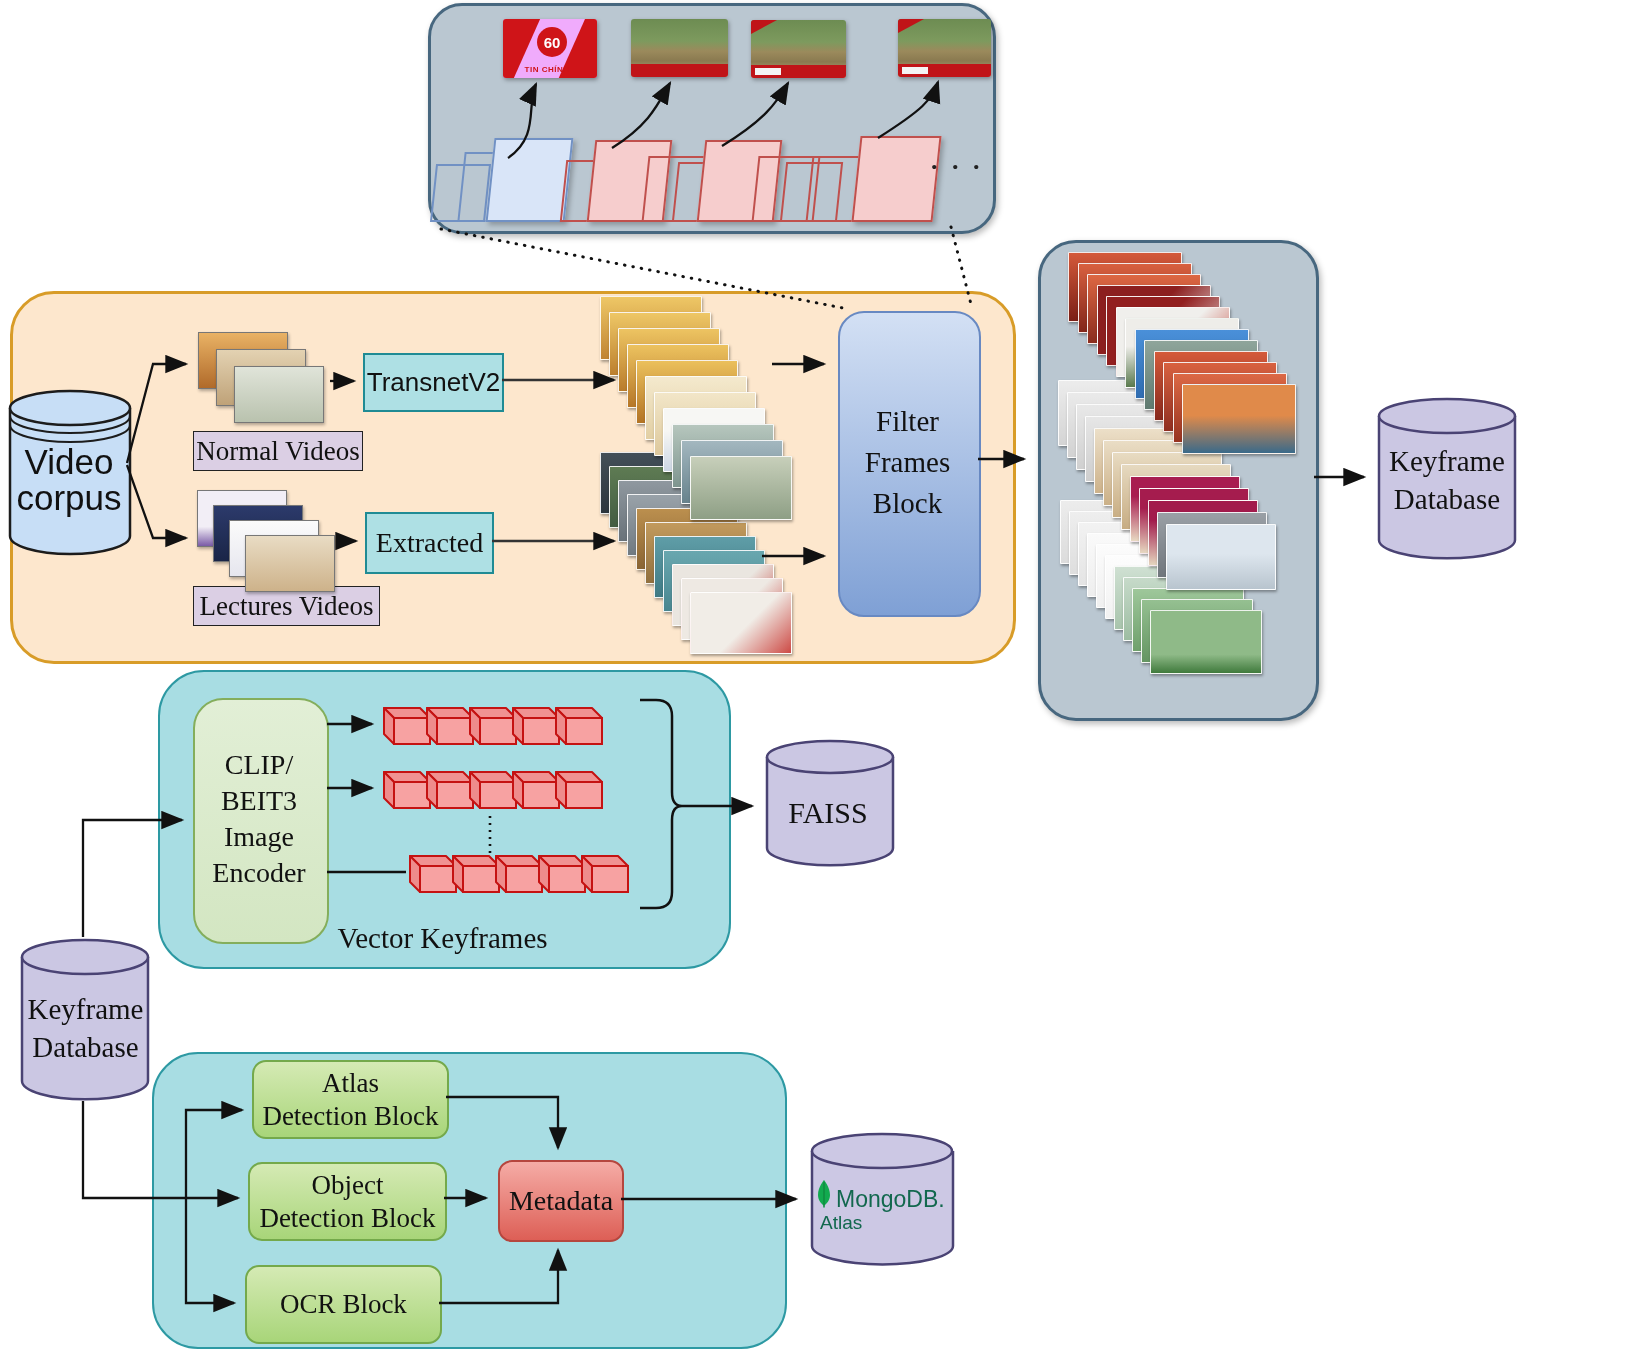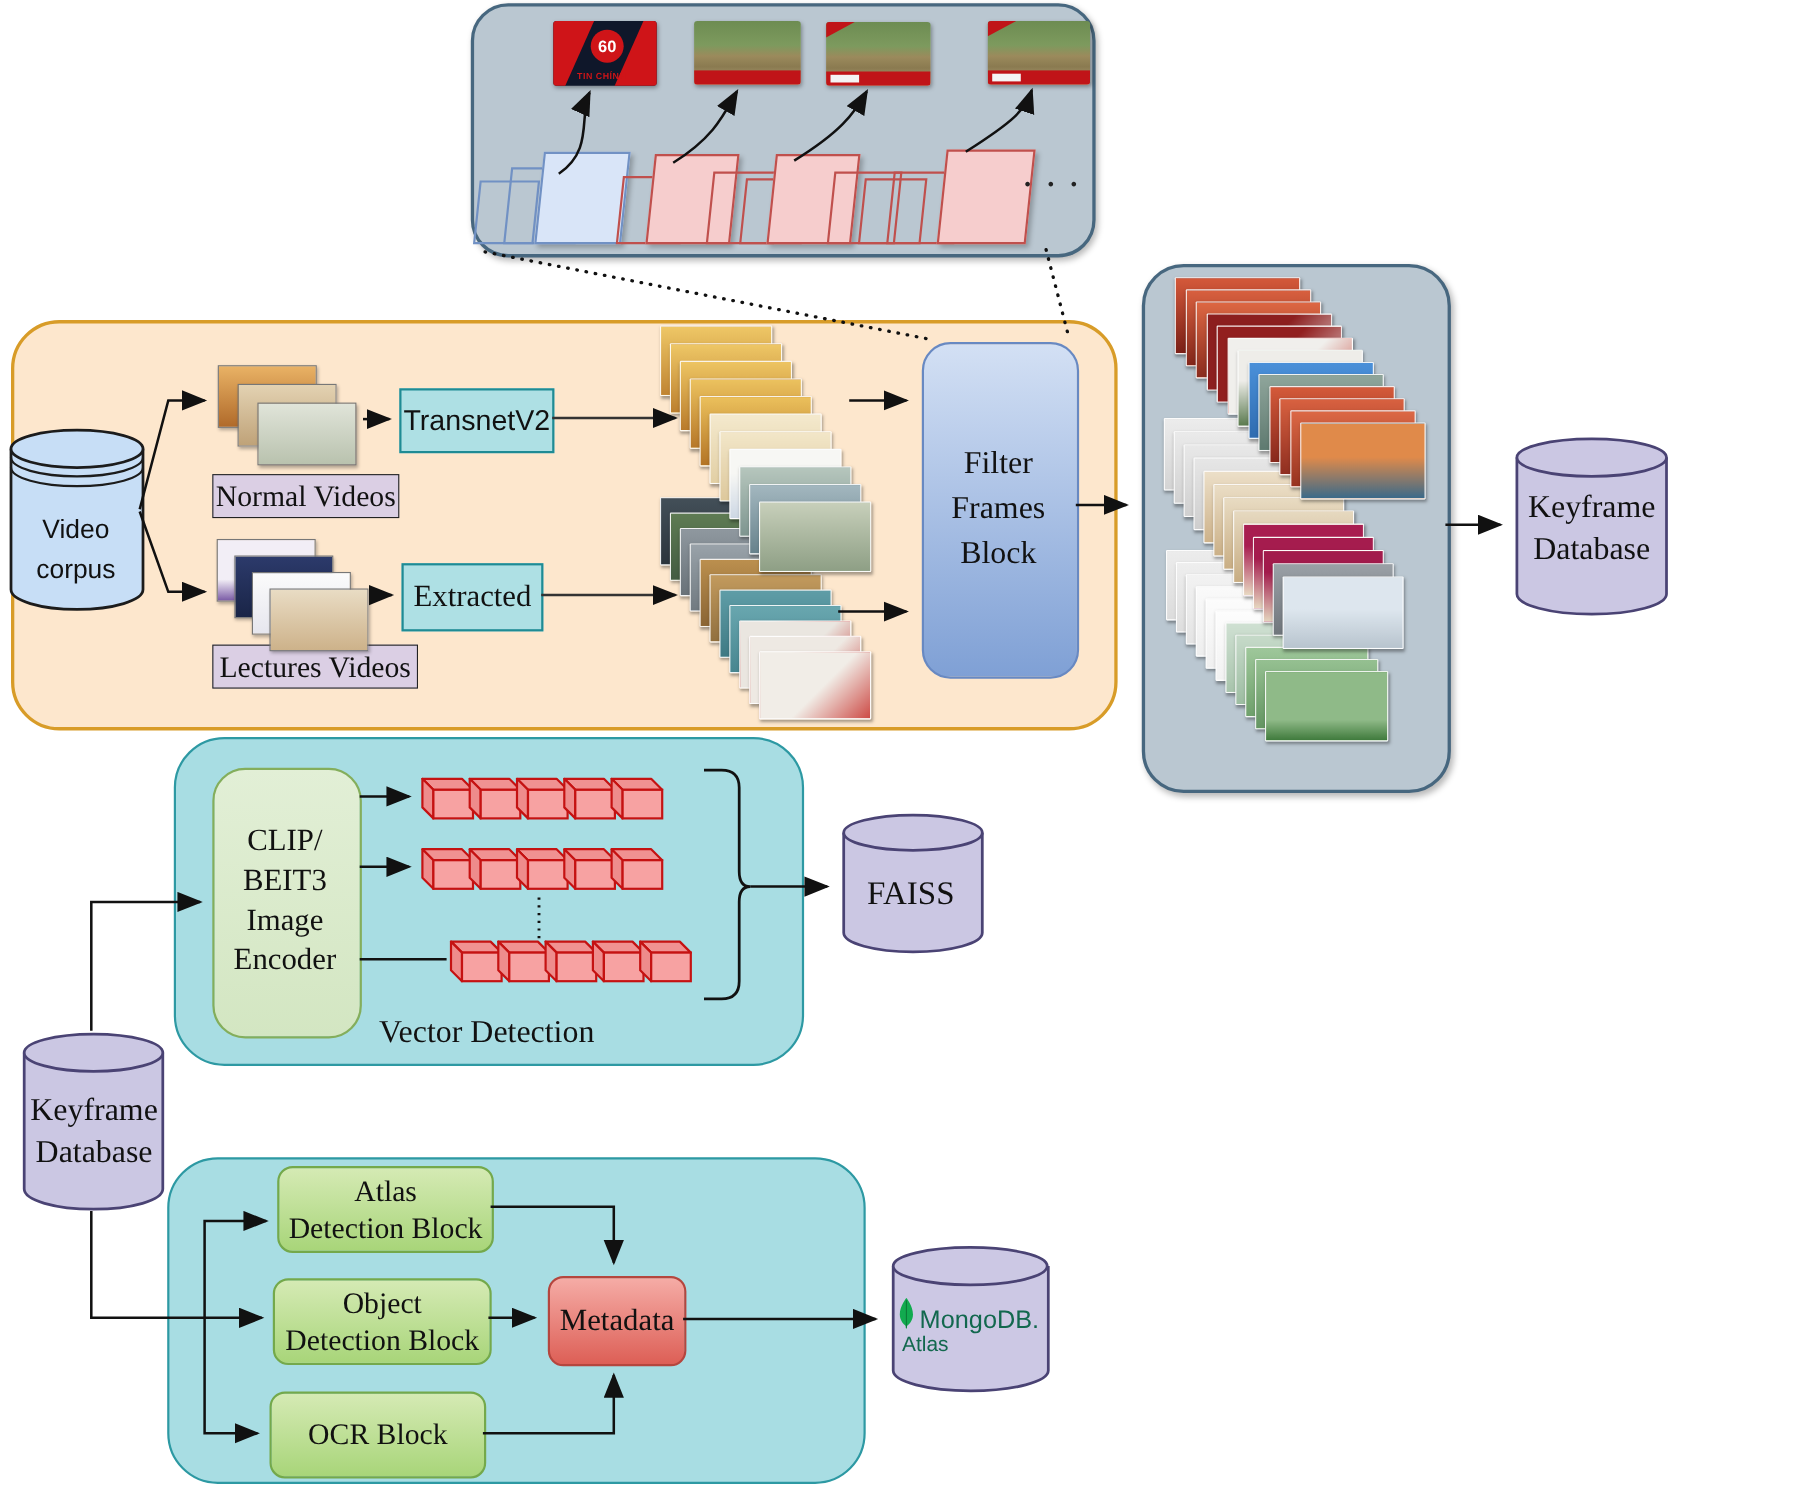--- a/index.html
+++ b/index.html
@@ -42,21 +42,21 @@
   .tframe.bf{border:2px solid #7191c4;background:#d9e5f8;box-shadow:3px 3px 5px rgba(0,0,0,.25);}
   .tframe.ro{border:2px solid #c0504d;}
   .tframe.rf{border:2px solid #c0504d;background:#f6cdcd;box-shadow:3px 3px 5px rgba(0,0,0,.25);}
   
   .sframe{position:absolute;border:1.5px solid rgba(255,255,255,.9);
           box-shadow:1px 2px 3px rgba(0,0,0,.35);border-radius:1px;}
   
   .vthumb{position:absolute;border:1px solid #777;box-shadow:1px 2px 3px rgba(0,0,0,.3);}
   
   .thumb{position:absolute;border-radius:3px;box-shadow:1px 2px 4px rgba(0,0,0,.35);overflow:hidden;}
-  .t-news{background:#0f172a;}
+  .t-news{background:#f0abfc;}
   .t-news .wedgeL{position:absolute;left:-18px;top:-6px;width:40px;height:80px;background:#cf1418;transform:skewX(-24deg);}
   .t-news .wedgeR{position:absolute;right:-20px;bottom:-8px;width:44px;height:80px;background:#cf1418;transform:skewX(-24deg);}
   .t-news .badge{position:absolute;left:34px;top:8px;width:30px;height:30px;border-radius:50%;
                  background:#cf1418;color:#fff;font-family:"Liberation Sans",sans-serif;
                  font-weight:bold;font-size:15px;display:flex;align-items:center;justify-content:center;}
   .t-news .cap{position:absolute;left:0;right:6px;bottom:4px;text-align:center;color:#cf1418;
                font-family:"Liberation Sans",sans-serif;font-weight:bold;font-size:8px;letter-spacing:.5px;}
   .t-flood{background:linear-gradient(180deg,#6d8c52 0%,#7d9a5e 38%,#9b8a5c 55%,#8a7a50 72%,#b7a97e 100%);}
   .t-flood .banner{position:absolute;left:0;right:0;bottom:0;height:13px;background:#c01418;}
   .t-flood .banner .white{position:absolute;left:4px;top:3px;width:26px;height:7px;background:#f4f4f4;}
@@ -114,21 +114,21 @@
   <div class="orange"></div>
 
   <div class="abs" style="left:8px;top:388px;z-index:20;">
     <svg width="124" height="170">
       <path d="M2,20 V148 A60,18 0 0 0 122,148 V20" fill="#c7def6" stroke="#1c1c1c" stroke-width="2.5"></path>
       <ellipse cx="62" cy="20" rx="60" ry="17" fill="#c7def6" stroke="#1c1c1c" stroke-width="2.5"></ellipse>
       <path d="M2,28 A60,17 0 0 0 122,28" fill="none" stroke="#1c1c1c" stroke-width="2"></path>
       <path d="M2,37 A60,17 0 0 0 122,37" fill="none" stroke="#1c1c1c" stroke-width="2"></path>
     </svg>
   </div>
-  <div class="cyllabel sans" style="left:8px;top:464px;width:122px;font-size:24px;line-height:36px;">
+  <div class="cyllabel sans" style="left:8px;top:444px;width:122px;font-size:35px;line-height:36px;">
     <div>Video</div>
     <div>corpus</div>
   </div>
 
   <div id="normal-thumbs">
       <div class="vthumb" style="left: 198px; top: 332px; width: 88px; height: 55px; background: linear-gradient(rgb(233, 178, 101), rgb(176, 106, 42)); z-index: 10;"></div>
       <div class="vthumb" style="left: 216px; top: 349px; width: 88px; height: 55px; background: linear-gradient(rgb(227, 210, 178), rgb(191, 162, 120)); z-index: 11;"></div>
       <div class="vthumb" style="left: 234px; top: 366px; width: 88px; height: 55px; background: linear-gradient(rgb(224, 228, 217), rgb(185, 194, 174)); z-index: 12;"></div>
     </div>
   <div id="lecture-thumbs">
@@ -325,21 +325,21 @@
           <polygon points="12,14 2,4 2,30 12,40" fill="#ee8c8c" stroke="#c51212" stroke-width="2" stroke-linejoin="round"></polygon>
           <rect x="12" y="14" width="36" height="26" fill="#f7a2a2" stroke="#c51212" stroke-width="2"></rect>
         </g>
         <g transform="translate(172,0)">
           <polygon points="12,14 2,4 38,4 48,14" fill="#f09292" stroke="#c51212" stroke-width="2" stroke-linejoin="round"></polygon>
           <polygon points="12,14 2,4 2,30 12,40" fill="#ee8c8c" stroke="#c51212" stroke-width="2" stroke-linejoin="round"></polygon>
           <rect x="12" y="14" width="36" height="26" fill="#f7a2a2" stroke="#c51212" stroke-width="2"></rect>
         </g>
       </svg>
     </div>
-  <div class="lbl serif ctr" style="left:158px;top:922px;width:569px;font-size:29px;">Vector Detection</div>
+  <div class="lbl serif ctr" style="left:158px;top:922px;width:569px;font-size:29px;">Vector Keyframes</div>
 
   <div class="abs" style="left:765px;top:738px;z-index:20;">
     <svg width="130" height="132">
       <path d="M2,19 V110 A62,17 0 0 0 128,110 V19" fill="#cbc7e3" stroke="#4a4374" stroke-width="2.5"></path>
       <ellipse cx="65" cy="19" rx="63" ry="16" fill="#cbc7e3" stroke="#4a4374" stroke-width="2.5"></ellipse>
     </svg>
   </div>
   <div class="cyllabel serif" style="left:765px;top:796px;width:126px;font-size:30px;">FAISS</div>
 
   <div class="abs" style="left:20px;top:937px;z-index:20;">

